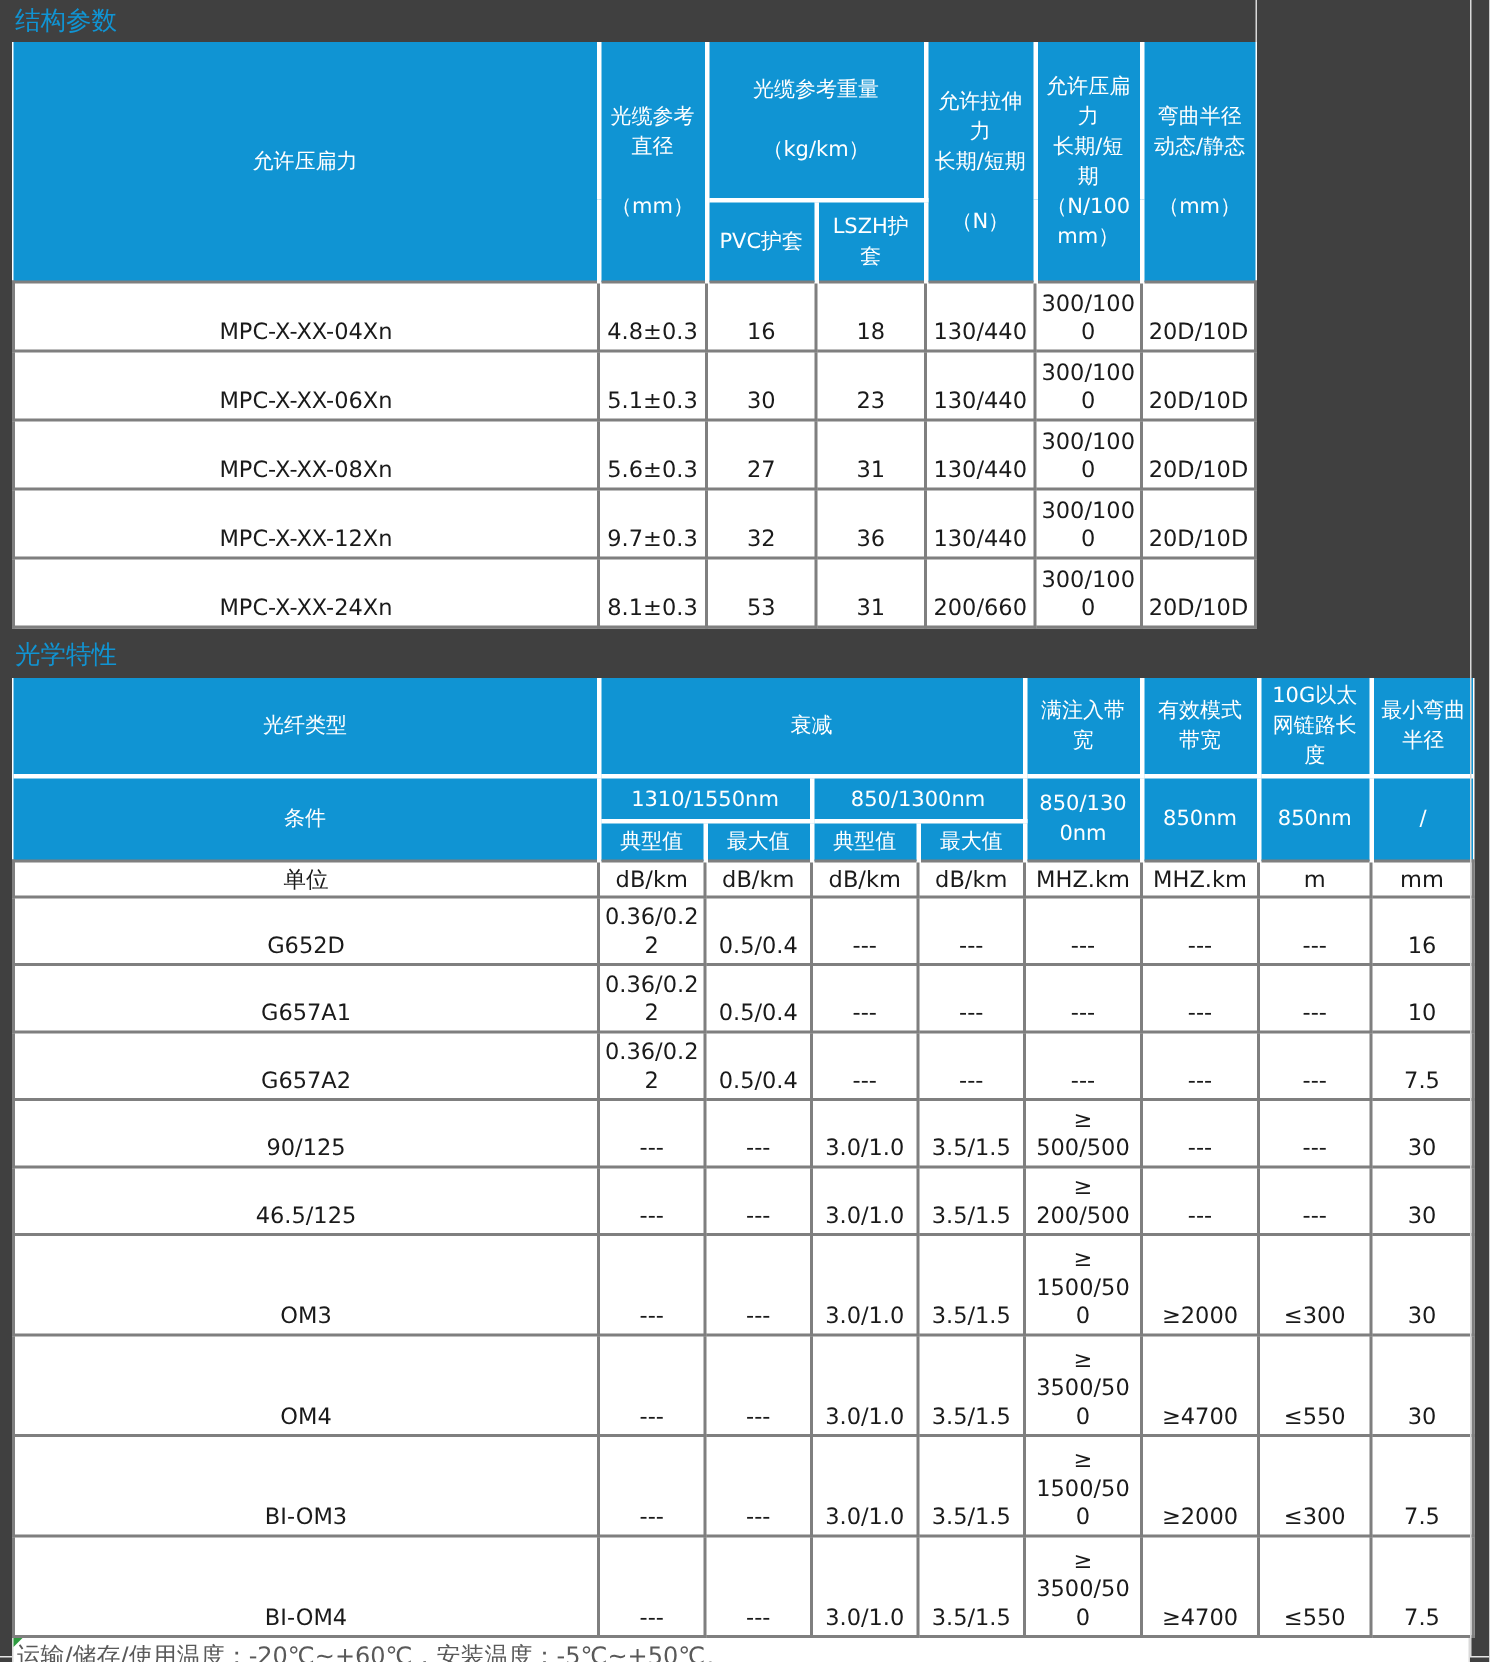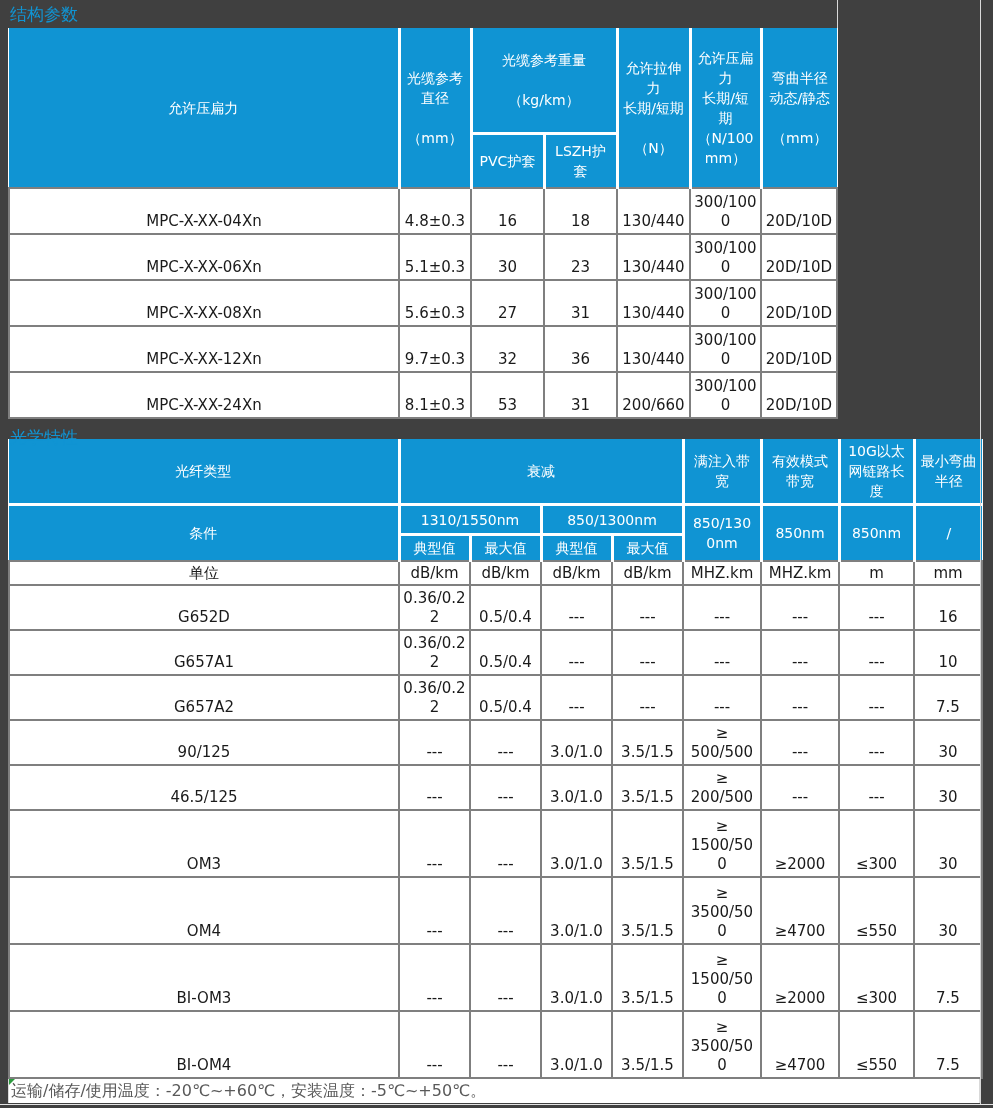--- a/index.html
+++ b/index.html
@@ -9,21 +9,21 @@
   *{box-sizing:border-box;}
   html,body{margin:0;padding:0;background:#fff;}
   .page{
     position:relative;width:993px;height:1108px;background:#404040;overflow:hidden;
     font-family:"DejaVu Sans","Liberation Sans",sans-serif;color:var(--ink);
   }
   .section-title{
     margin:0;padding:5px 0 4px 10px;height:28px;
     color:var(--blue);font-size:17px;line-height:19px;font-weight:400;
   }
-  .section-title.second{height:20px;padding-top:9px;}
+  .section-title.second{height:33px;padding-top:9px;}
   table{border-collapse:collapse;table-layout:fixed;margin-left:8px;background:#fff;}
   .t1{width:828px;}
   .t2{width:973px;}
   th{
     background:var(--blue);color:var(--white);font-weight:400;font-size:14px;
     text-align:center;vertical-align:middle;line-height:20px;padding:2px 4px;
     white-space:pre-line;word-break:break-all;border:0 solid var(--white);
   }
   th.br{border-right-width:3px;}
   th.bb{border-bottom-width:3px;}

